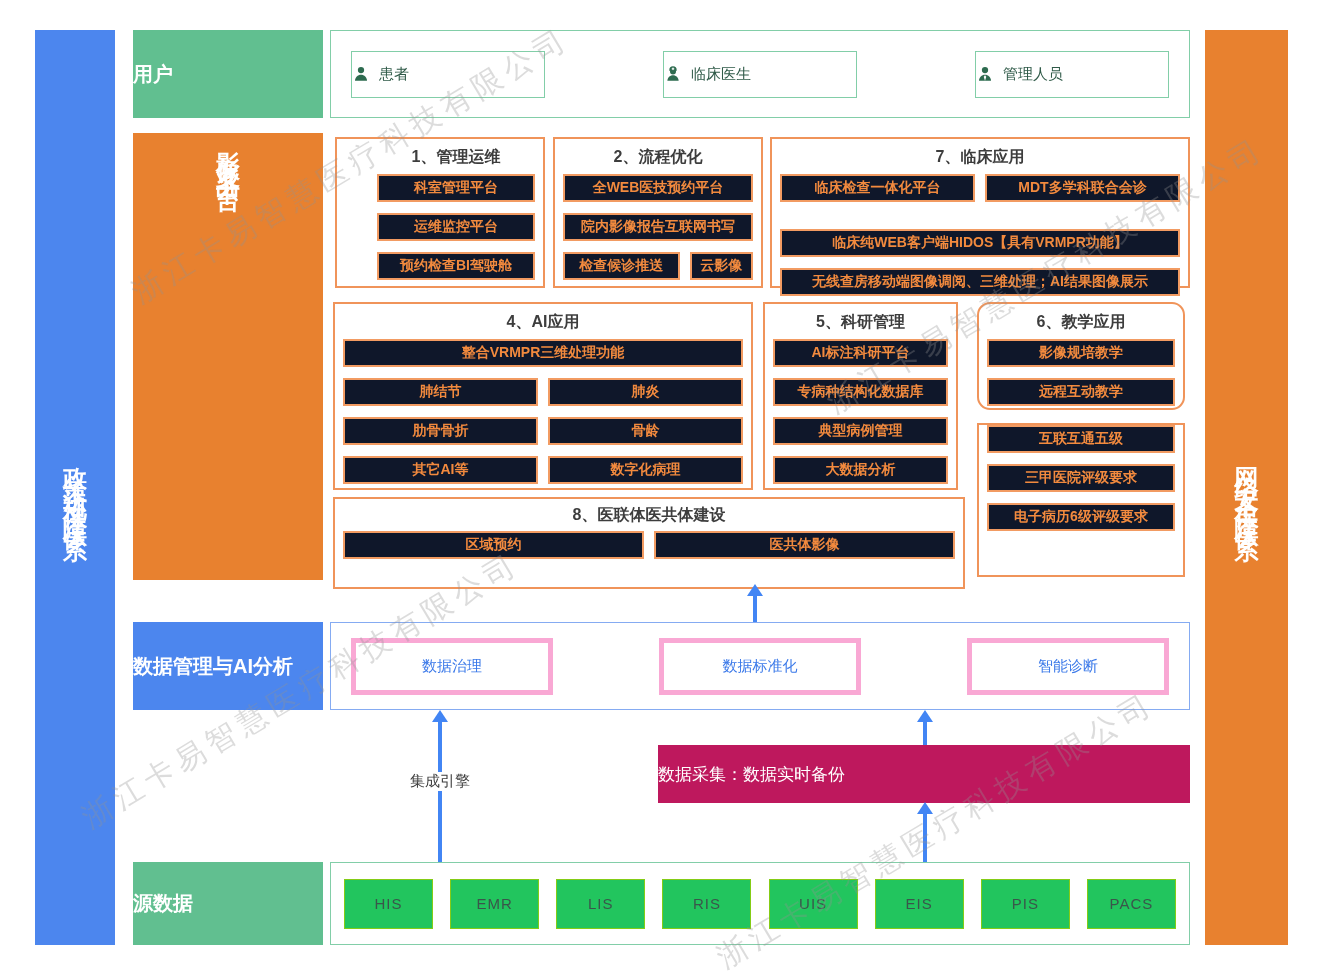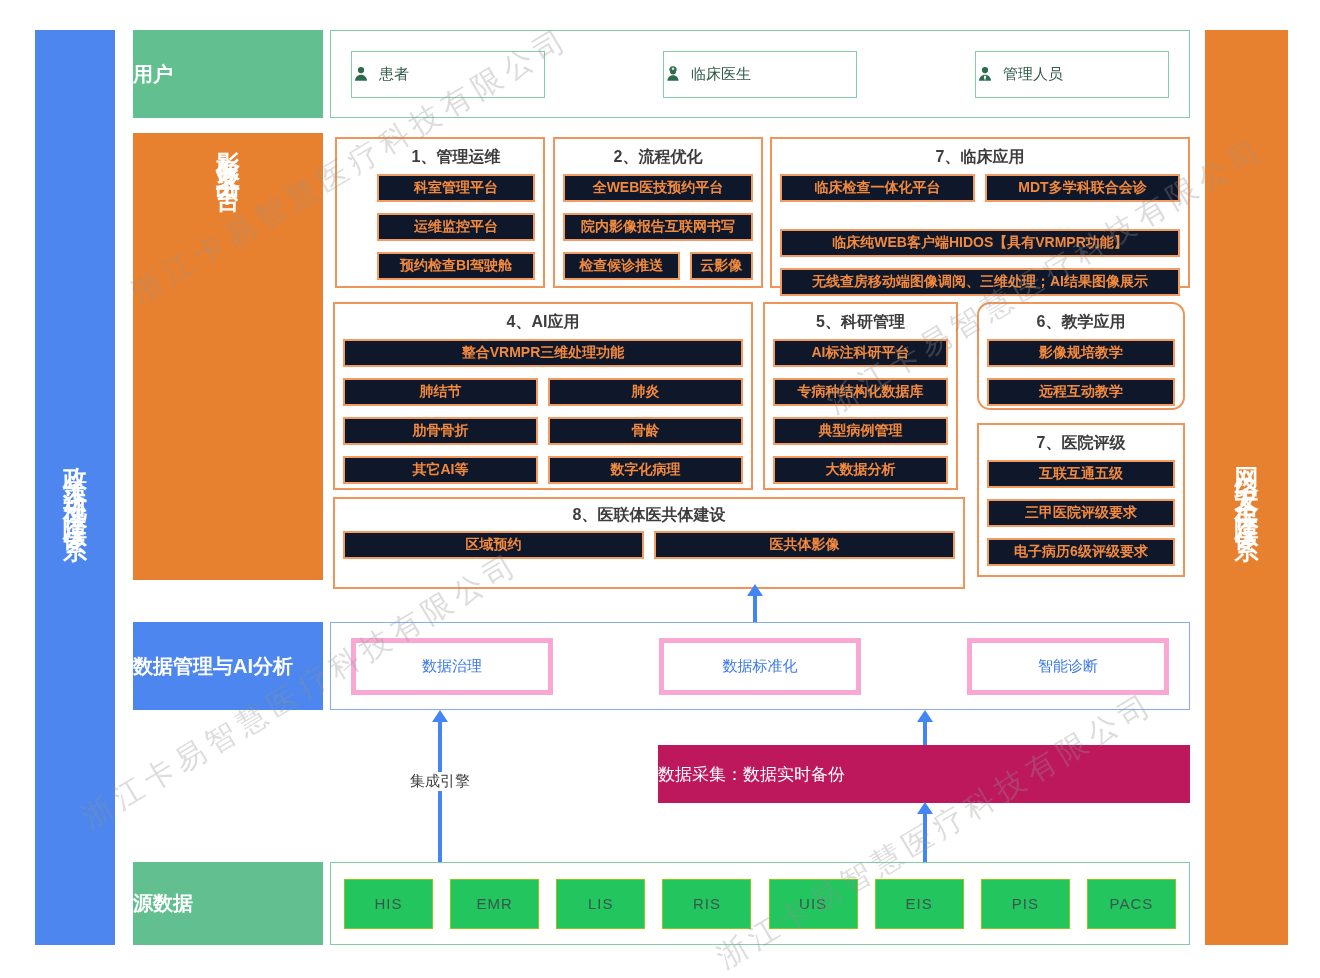--- a/index.html
+++ b/index.html
@@ -192,21 +192,20 @@
     <div class="sec-item">大数据分析</div>
   </div>
 
   <div class="section" style="left:977px; top:302px; width:208px; height:108px;border-radius:13px;">
     <div class="sec-title">6、教学应用</div>
     <div class="sec-item">影像规培教学</div>
     <div class="sec-item">远程互动教学</div>
   </div>
 
   <div class="section" style="left:977px; top:423px; width:208px; height:154px;">
-    <div class="sec-title">7、医院评级</div>
     <div class="sec-item">互联互通五级</div>
     <div class="sec-item">三甲医院评级要求</div>
     <div class="sec-item">电子病历6级评级要求</div>
   </div>
 
   <div class="section" style="left:333px; top:497px; width:632px; height:92px;">
     <div class="sec-title" style="height:30px; line-height:32px;">8、医联体医共体建设</div>
     <div class="sec-row">
       <div class="sec-item">区域预约</div>
       <div class="sec-item">医共体影像</div>

